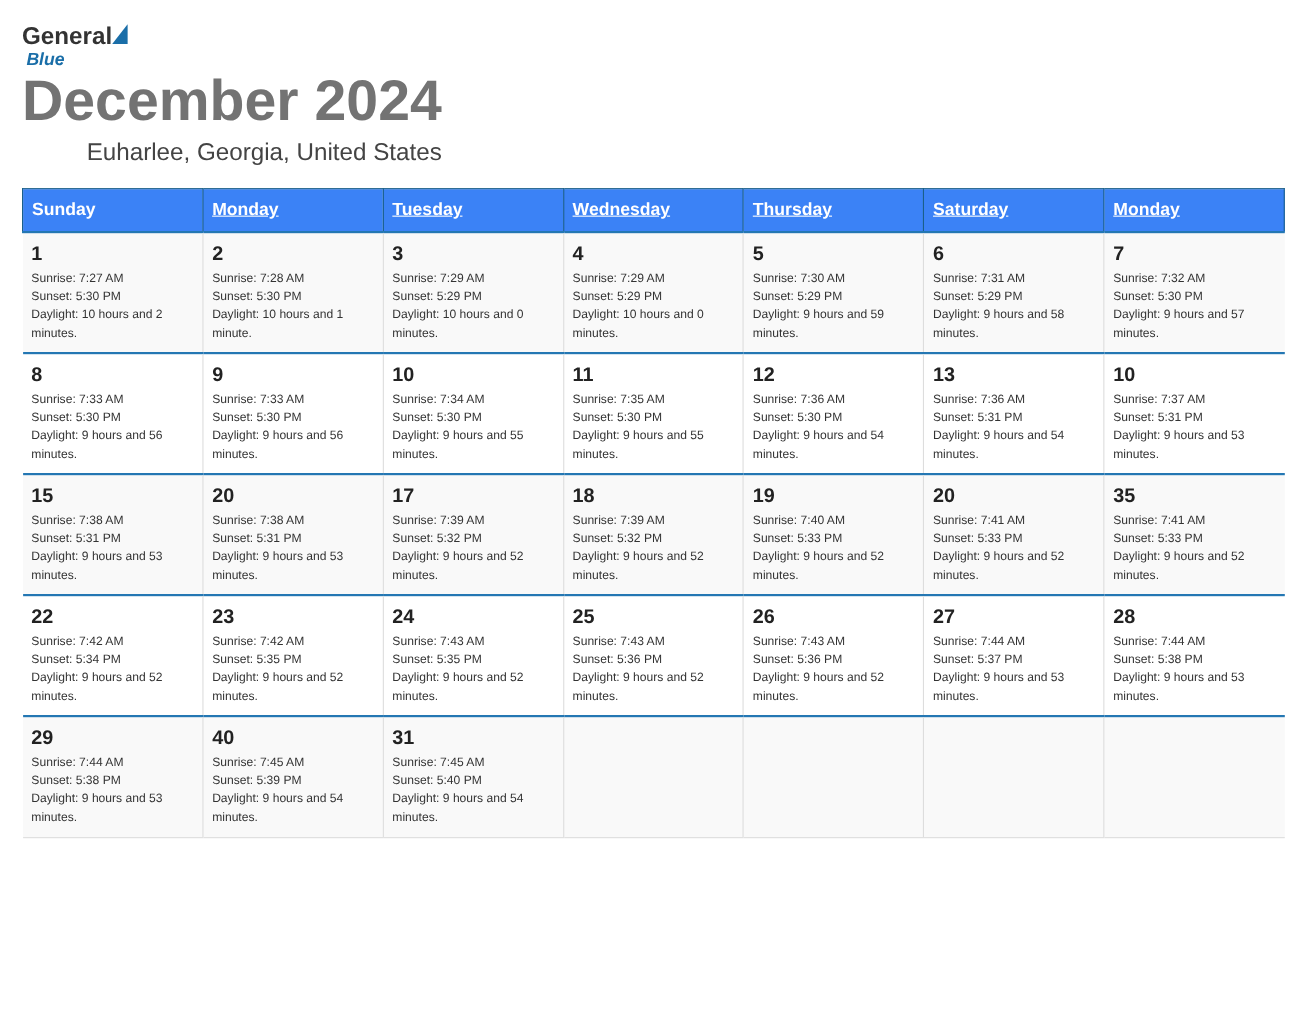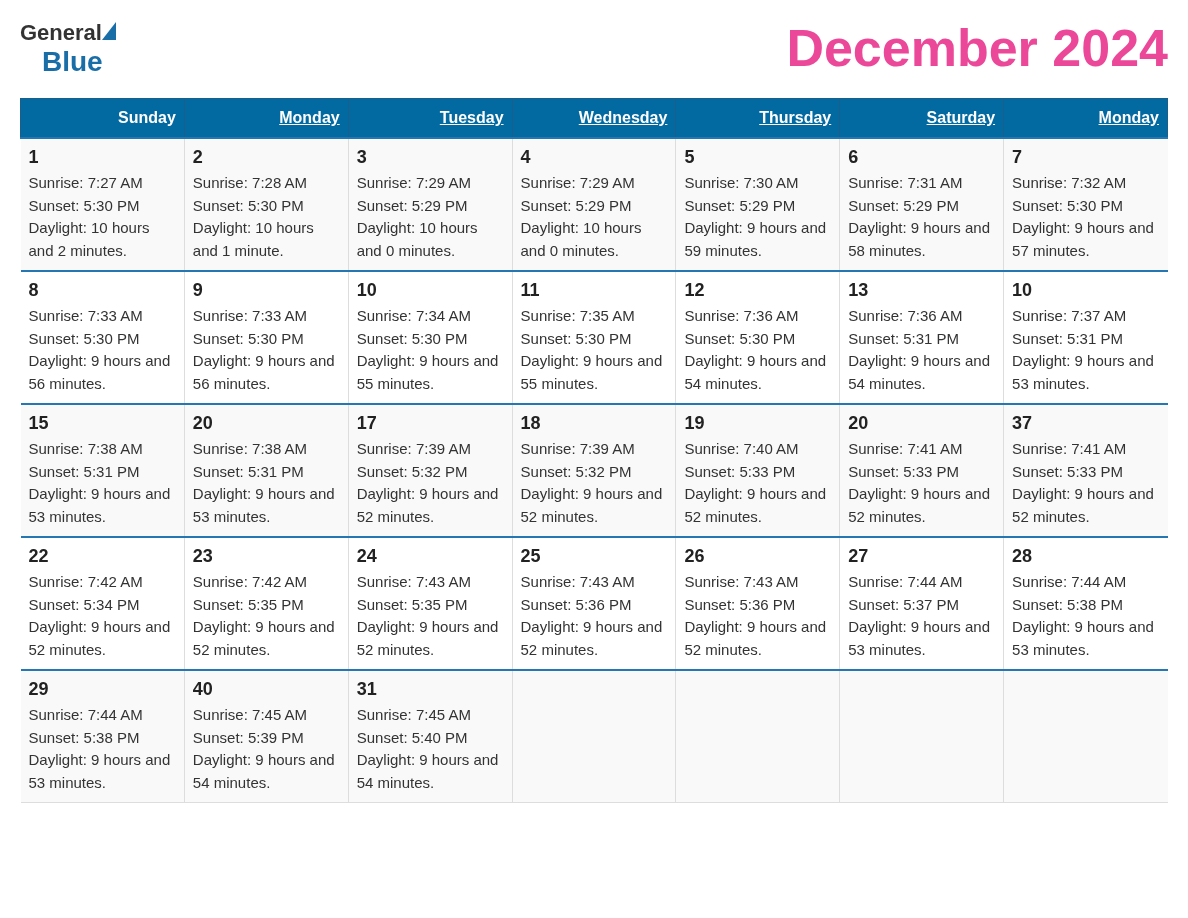--- a/index.html
+++ b/index.html
@@ -8,20 +8,21 @@
       background: #fff;
       width: 1188px;
       min-height: 918px;
       padding: 20px;
     }
     .header-area {
       display: flex;
       justify-content: space-between;
       align-items: flex-start;
       margin-bottom: 20px;
+      flex-direction: column;
     }
     .logo {
       display: flex;
       align-items: center;
       gap: 4px;
     }
     .logo-text-general {
       font-size: 22px;
       font-weight: bold;
       color: #333;
@@ -36,68 +37,69 @@
     .logo-wrapper {
       display: flex;
       flex-direction: column;
     }
     .logo-row1 {
       display: flex;
       align-items: center;
     }
     .logo-row2 {
       color: #1a6ea8;
-      font-size: 28px;
-      font-weight: bold;
-      margin-left: 22px;
+      font-size: 16px;
+      font-weight: bold;
+      margin-left: 4px;
+      font-style: italic;
     }
     .title-area {
       text-align: right;
     }
     .month-title {
       font-size: 52px;
       font-weight: bold;
-      color: #ec4899;
+      color: #737373;
       line-height: 1.1;
     }
     .location-title {
       font-size: 22px;
       color: #444;
       margin-top: 4px;
     }
     .calendar-table {
       width: 100%;
       border-collapse: collapse;
       table-layout: fixed;
     }
     .calendar-table thead tr th {
-      background-color: #0369a1;
+      background-color: #3b82f6;
       color: #fff;
       font-size: 16px;
       font-weight: bold;
       padding: 10px 8px;
-      text-align: right;
+      text-align: left;
       border: 1px solid #1a5f8a;
     }
     .calendar-table tbody tr td {
       vertical-align: top;
       padding: 8px;
       border: 1px solid #ccc;
       font-size: 13px;
       color: #222;
       height: 110px;
     }
     .day-number {
       font-size: 18px;
       font-weight: bold;
       display: block;
       margin-bottom: 4px;
     }
     .day-info {
-      font-size: 15px;
+      font-size: 11px;
       line-height: 1.5;
       color: #333;
     }
     .empty-cell {
       background: #fff;
     }
     .calendar-table tbody tr:nth-child(odd) td {
       background-color: #f9f9f9;
     }
     .calendar-table tbody tr:nth-child(even) td {
@@ -126,20 +128,21 @@
     <div class="logo-wrapper">
       <div class="logo-row1">
         <span class="logo-text-general">General</span>
         <div class="logo-triangle"></div>
       </div>
       <div class="logo-row2">Blue</div>
     </div>
   </div>
   <div class="title-area">
     <div class="month-title">December 2024</div>
+    <div class="location-title">Euharlee, Georgia, United States</div>
   </div>
 </div>
 
 <table class="calendar-table">
   <thead>
     <tr>
     <th>Sunday</th>
         <th>Monday</th>
         <th>Tuesday</th>
         <th>Wednesday</th>
@@ -228,21 +231,21 @@
         </td>
         <td>
           <span class="day-number">19</span>
 <div class="day-info">Sunrise: 7:40 AM<br>Sunset: 5:33 PM<br>Daylight: 9 hours and 52 minutes.</div>
         </td>
         <td>
           <span class="day-number">20</span>
 <div class="day-info">Sunrise: 7:41 AM<br>Sunset: 5:33 PM<br>Daylight: 9 hours and 52 minutes.</div>
         </td>
         <td>
-          <span class="day-number">37</span>
+          <span class="day-number">35</span>
 <div class="day-info">Sunrise: 7:41 AM<br>Sunset: 5:33 PM<br>Daylight: 9 hours and 52 minutes.</div>
         </td>
       </tr>
       <tr>
         <td>
           <span class="day-number">22</span>
 <div class="day-info">Sunrise: 7:42 AM<br>Sunset: 5:34 PM<br>Daylight: 9 hours and 52 minutes.</div>
         </td>
         <td>
           <span class="day-number">23</span>

